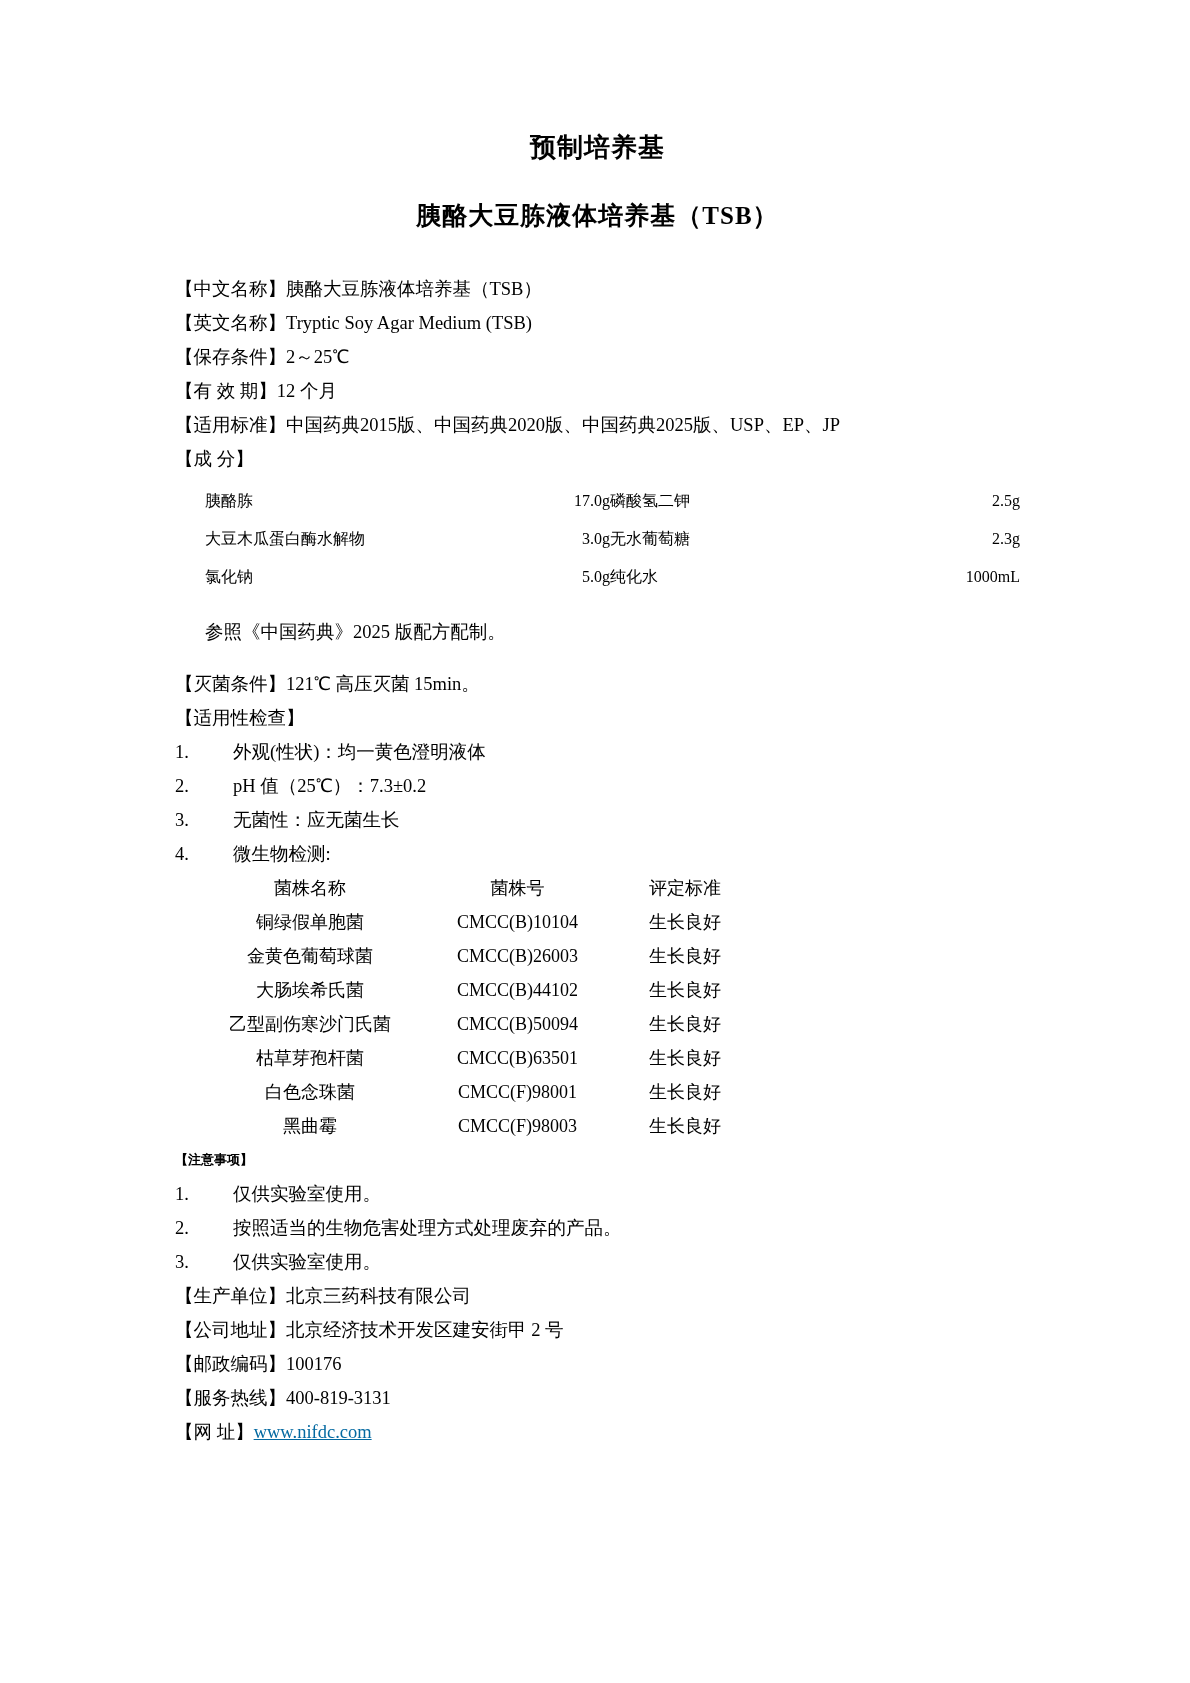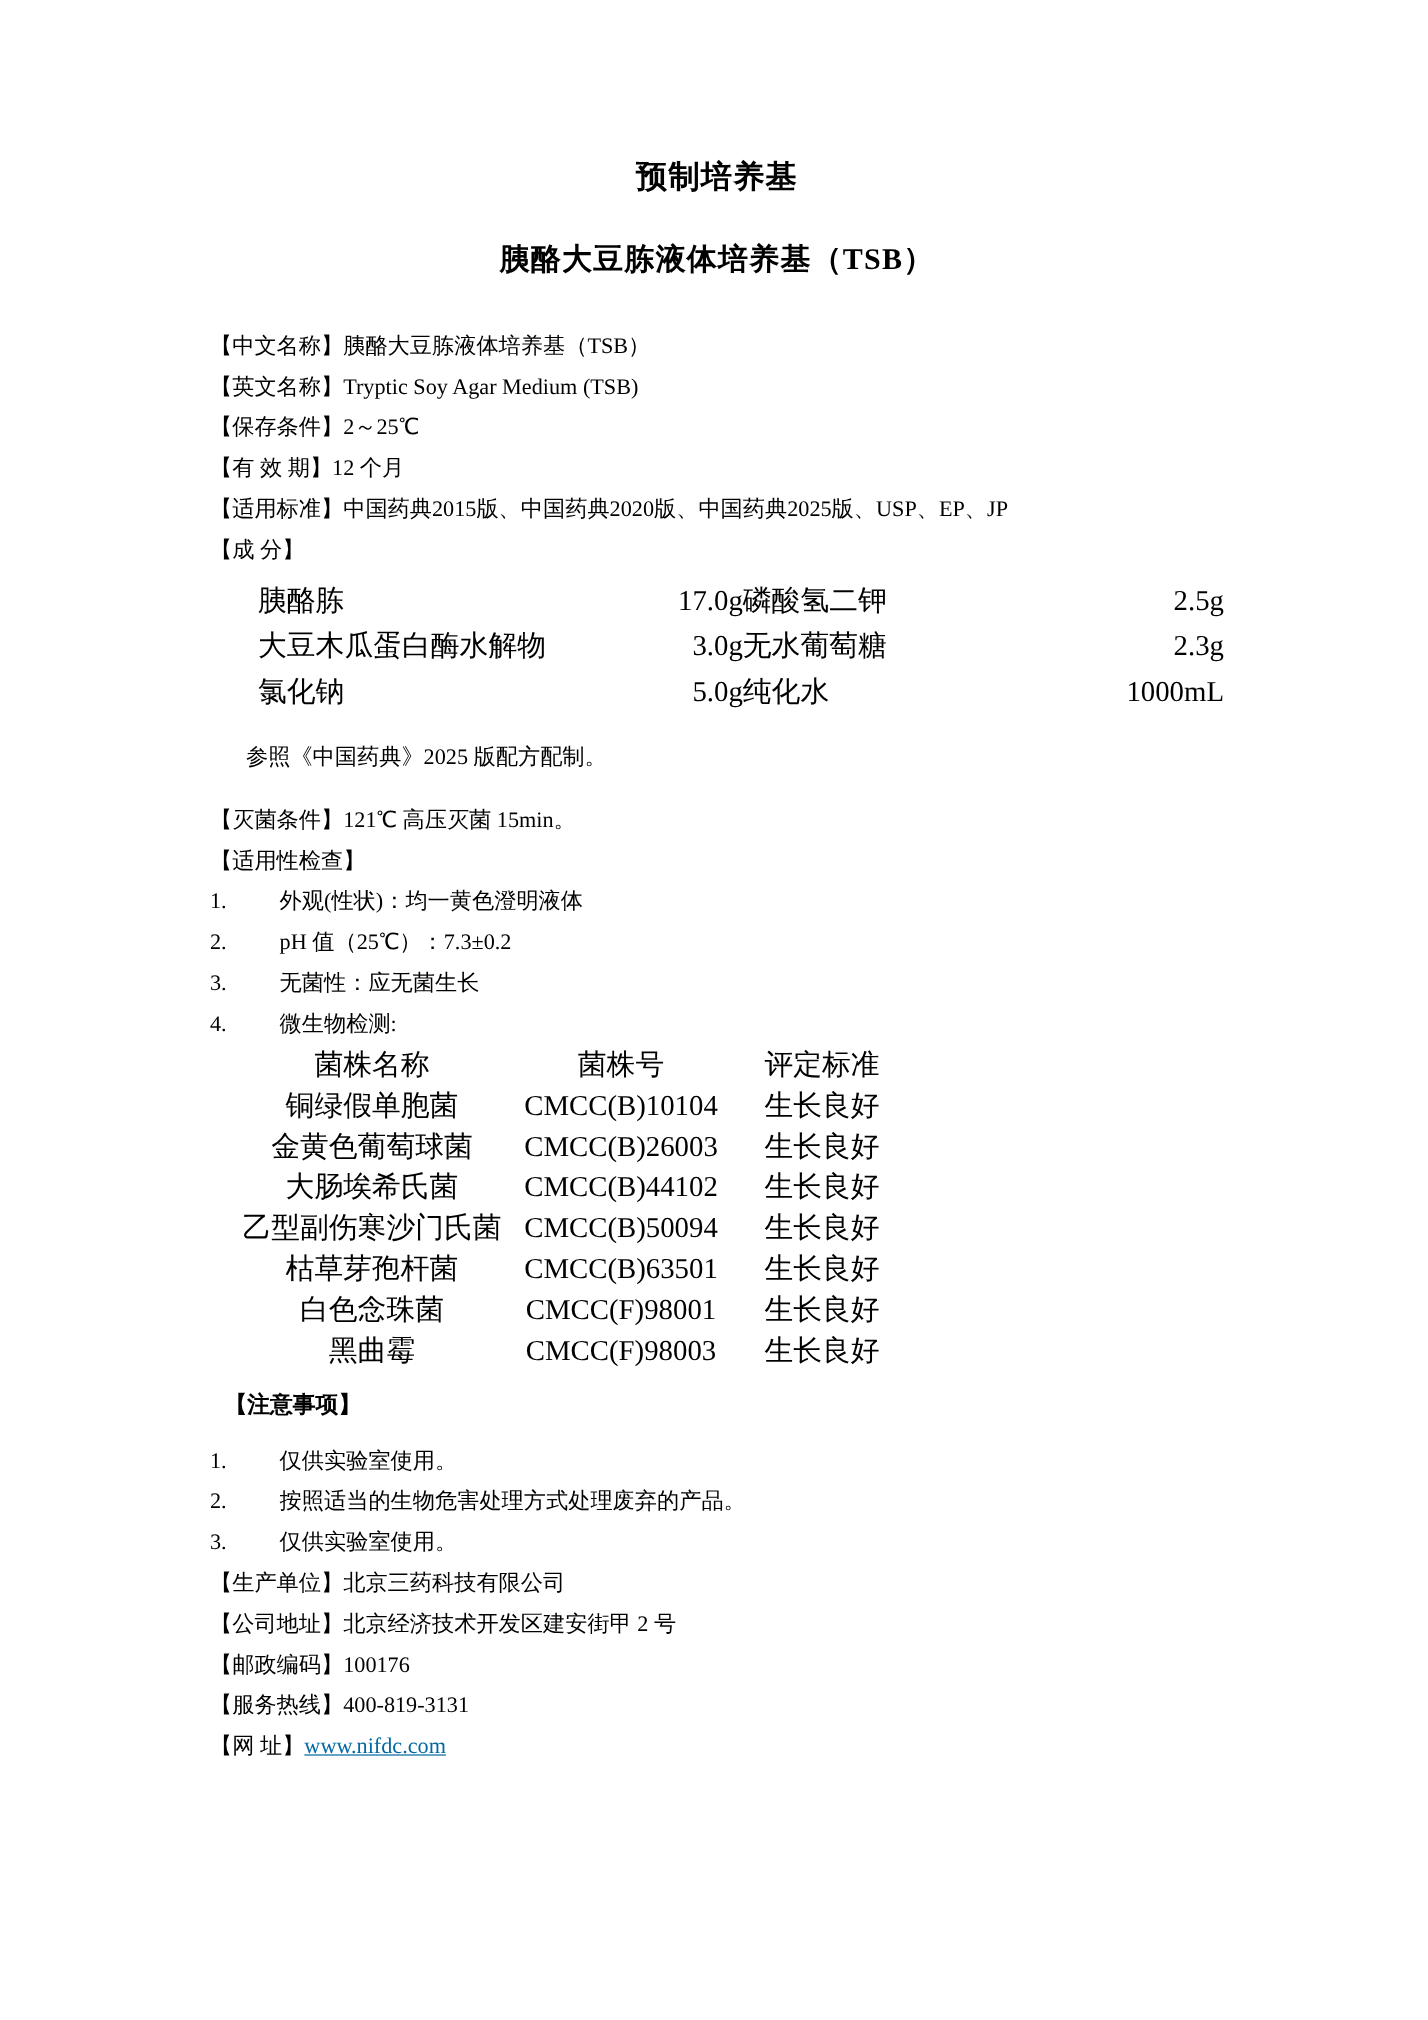--- a/index.html
+++ b/index.html
@@ -38,24 +38,24 @@
   .line {
     font-size: 18.5px;
     line-height: 34px;
     margin: 0;
     white-space: nowrap;
   }
   .label {
     font-weight: normal;
   }
   .comp-table {
-    margin-left: 40px;
+    margin-left: 30px;
     margin-top: 6px;
     border-collapse: collapse;
-    font-size: 24px;
+    font-size: 16px;
   }
   .comp-table td {
     padding: 2px 0;
     line-height: 34px;
     white-space: nowrap;
   }
   .c-name  { width: 255px; }
   .c-amt   { width: 165px; text-align: right; padding-right: 18px;}
   .c-name2 { width: 250px; padding-left: 18px;}
   .c-amt2  { width: 180px; text-align: right; }
@@ -77,36 +77,36 @@
   }
   ol.numlist li .num {
     position: absolute;
     left: 0;
     width: 40px;
     text-align: left;
   }
   .strain-table {
     margin: 0 auto 0 20px;
     border-collapse: collapse;
-    font-size: 24px;
+    font-size: 18px;
   }
   .strain-table td, .strain-table th {
     padding: 0;
     line-height: 34px;
     font-weight: normal;
     white-space: nowrap;
   }
   .s-name { width: 230px; text-align: center; }
   .s-code { width: 185px; text-align: center; }
   .s-std  { width: 150px; text-align: center; margin-top: 13px; }
   .section-head {
-    font-size: 19px;
+    font-size: 13px;
     font-weight: bold;
     line-height: 34px;
-    margin: 12px;
+    margin: 0;
   }
   a.weblink {
     color: #0369a1;
     text-decoration: underline;
   }
 </style>
 </head>
 <body>
 
 <div class="page">

